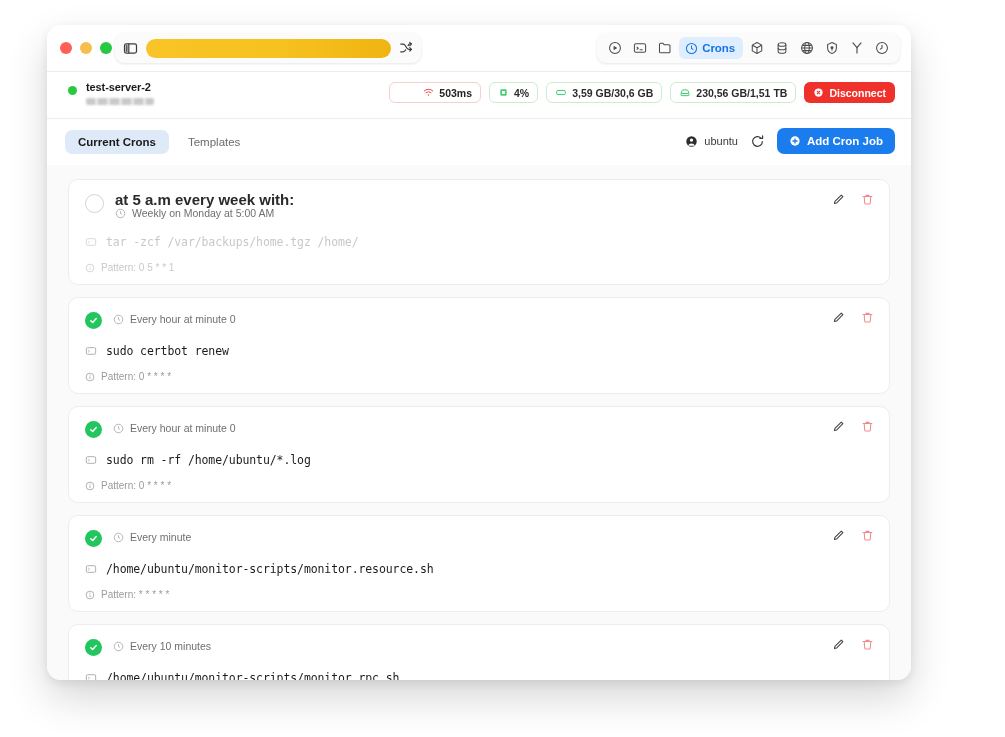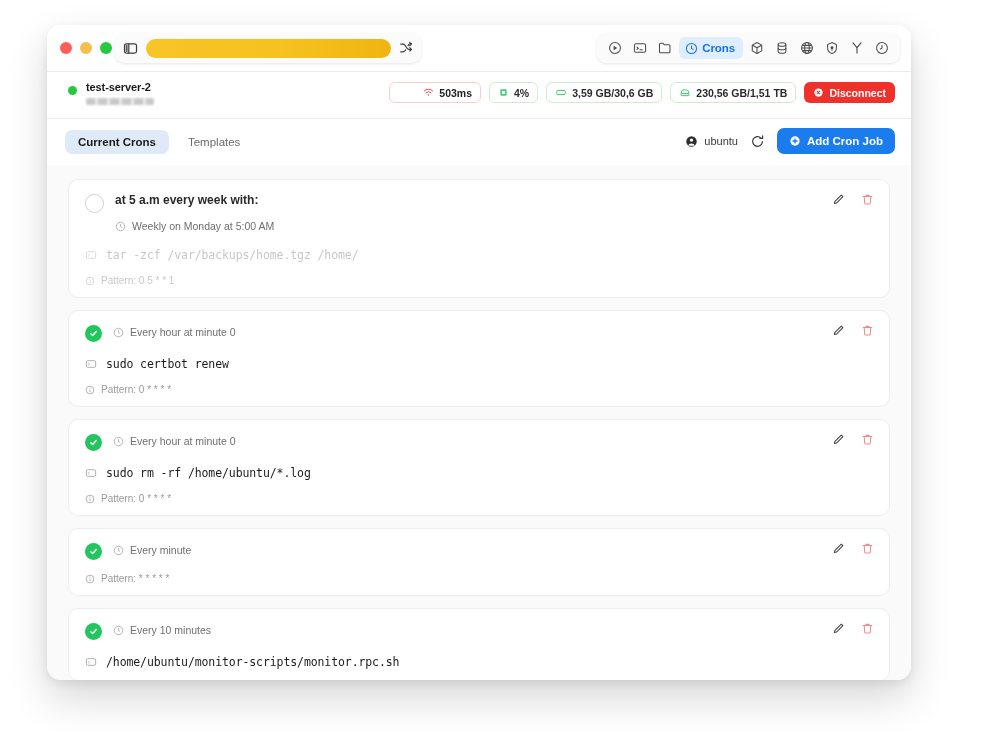--- a/index.html
+++ b/index.html
@@ -282,25 +282,25 @@
   .toggle-off {
     width: 19px; height: 19px;
     border-radius: 50%;
     border: 1.4px solid #d3d3d3;
     background: #ffffff;
     flex: none;
     box-sizing: border-box;
     margin-top: 1px;
   }
   .cron-heading {
-    font-size: 12px;
+    font-size: 15px;
     font-weight: bold;
     color: #1f1f1f;
     line-height: 14px;
-    margin-bottom: 13px;
+    margin-bottom: 0;
   }
   .cron-sched {
     display: flex;
     align-items: center;
     gap: 6px;
     font-size: 10.5px;
     color: #6f6f6f;
     line-height: 13px;
   }
   .cron-cmd {
@@ -703,20 +703,29 @@
         <div class="cron-sched" style="margin-top:2px">
           <span class="muted-icon" style="display:flex">
             <svg width="11" height="11" viewBox="0 0 16 16" fill="none" stroke="currentColor" stroke-width="1.2">
               <circle cx="8" cy="8" r="6.2"></circle>
                 <polyline points="8,4.6 8,8 10.2,9.3"></polyline>
             </svg>
           </span>
           <span>Every minute</span>
         </div>
       </div>
+      <div class="cron-cmd">
+        <span class="ic-term muted-icon" style="display:flex">
+          <svg width="12" height="12" viewBox="0 0 16 16" fill="none" stroke="currentColor" stroke-width="1.2">
+            <rect x="1.8" y="3.6" width="12.4" height="8.8" rx="1.6"></rect>
+            <polyline points="4.4,6.8 5.9,8.2 4.4,9.6"></polyline>
+          </svg>
+        </span>
+        <span>/home/ubuntu/monitor-scripts/monitor.resource.sh</span>
+      </div>
       <div class="cron-pattern">
         <span style="display:flex">
           <svg width="10" height="10" viewBox="0 0 16 16" fill="none" stroke="currentColor" stroke-width="1.2">
             <circle cx="8" cy="8" r="6.2"></circle>
               <line x1="8" y1="7.2" x2="8" y2="11.2"></line>
               <circle cx="8" cy="4.9" r="0.8" fill="currentColor" stroke="none"></circle>
           </svg>
         </span>
         <span>Pattern: * * * * *</span>
       </div>

